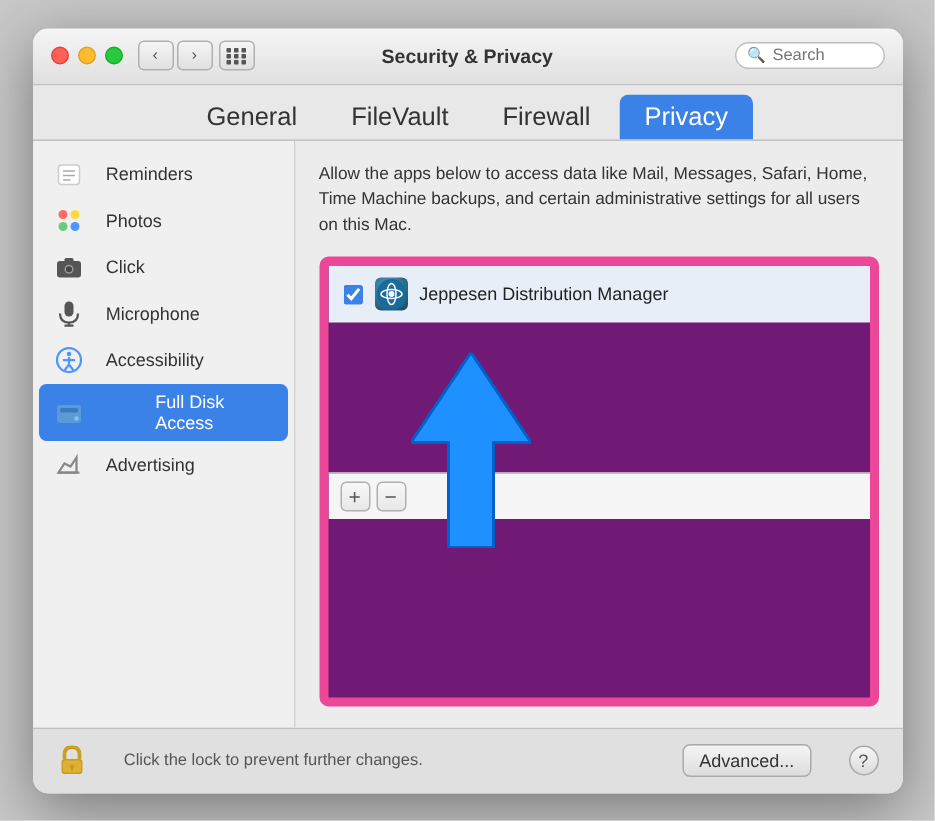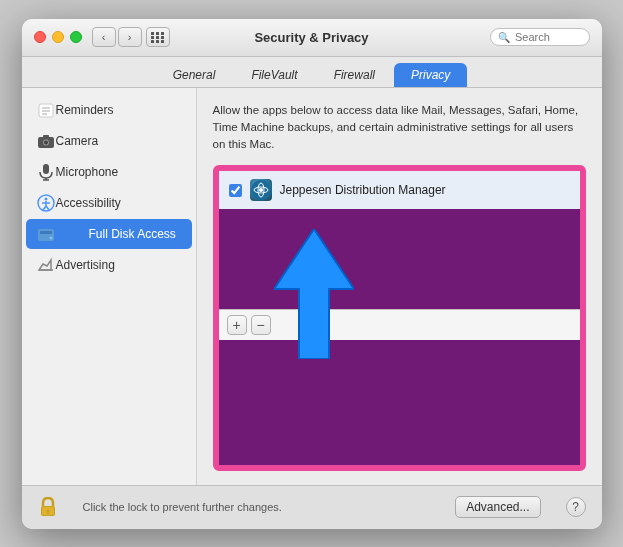--- a/index.html
+++ b/index.html
@@ -129,28 +129,27 @@
       background: #e8e8e8;
       border-bottom: 1px solid #c0c0c0;
       display: flex;
       align-items: center;
       justify-content: center;
       padding: 6px 0 0 0;
       gap: 0;
     }
     .tab {
       padding: 4px 16px;
-      font-size: 12px;
+      font-size: 17px;
       color: #333;
       border: 1px solid transparent;
       border-radius: 6px 6px 0 0;
       cursor: pointer;
       background: transparent;
       margin: 0 1px;
-      font-style: italic;
     }
     .tab.active {
       background: #3b82e8;
       color: white;
       border-color: transparent;
     }
 
     
     .content {
       display: flex;
@@ -166,21 +165,21 @@
       overflow-y: auto;
       padding: 6px 0;
     }
     .sidebar-item {
       display: flex;
       align-items: center;
       padding: 5px 10px;
       cursor: pointer;
       border-radius: 5px;
       margin: 1px 4px;
-      gap: 0;
+      gap: 15px;
     }
     .sidebar-item.selected {
       background: #3b82e8;
       color: white;
     }
     .sidebar-item.selected .sidebar-label {
       color: white;
       padding-left: 33px;
     }
     .sidebar-label {
@@ -372,31 +371,42 @@
           <svg width="18" height="18" viewBox="0 0 18 18">
             <rect x="2" y="3" width="14" height="13" rx="2" fill="white" stroke="#ccc" stroke-width="1"></rect>
             <line x1="5" y1="7" x2="13" y2="7" stroke="#aaa" stroke-width="1"></line>
             <line x1="5" y1="10" x2="13" y2="10" stroke="#aaa" stroke-width="1"></line>
             <line x1="5" y1="13" x2="10" y2="13" stroke="#aaa" stroke-width="1"></line>
           </svg>
         </div>
         <span class="sidebar-label">Reminders</span>
       </div>
 
+      <div class="sidebar-item">
+        <div class="sidebar-icon">
+          <svg width="18" height="18" viewBox="0 0 18 18">
+            <circle cx="5" cy="5" r="3" fill="#ff6b6b"></circle>
+            <circle cx="13" cy="5" r="3" fill="#ffd93d"></circle>
+            <circle cx="5" cy="13" r="3" fill="#6bcb77"></circle>
+            <circle cx="13" cy="13" r="3" fill="#4d96ff"></circle>
+          </svg>
+        </div>
+        <span class="sidebar-label">Photos</span>
+      </div>
 
       <div class="sidebar-item">
         <div class="sidebar-icon">
           <svg width="18" height="18" viewBox="0 0 18 18">
             <rect x="1" y="5" width="16" height="11" rx="2" fill="#555"></rect>
             <circle cx="9" cy="10.5" r="3" fill="#999"></circle>
             <circle cx="9" cy="10.5" r="2" fill="#444"></circle>
             <rect x="6" y="3" width="6" height="3" rx="1" fill="#555"></rect>
           </svg>
         </div>
-        <span class="sidebar-label">Camera</span>
+        <span class="sidebar-label">Click</span>
       </div>
 
       <div class="sidebar-item">
         <div class="sidebar-icon">
           <svg width="18" height="18" viewBox="0 0 18 18">
             <rect x="6" y="1" width="6" height="10" rx="3" fill="#555"></rect>
             <path d="M3 9 Q3 15 9 15 Q15 15 15 9" fill="none" stroke="#555" stroke-width="1.5"></path>
             <line x1="9" y1="15" x2="9" y2="17" stroke="#555" stroke-width="1.5"></line>
             <line x1="6" y1="17" x2="12" y2="17" stroke="#555" stroke-width="1.5"></line>
           </svg>

